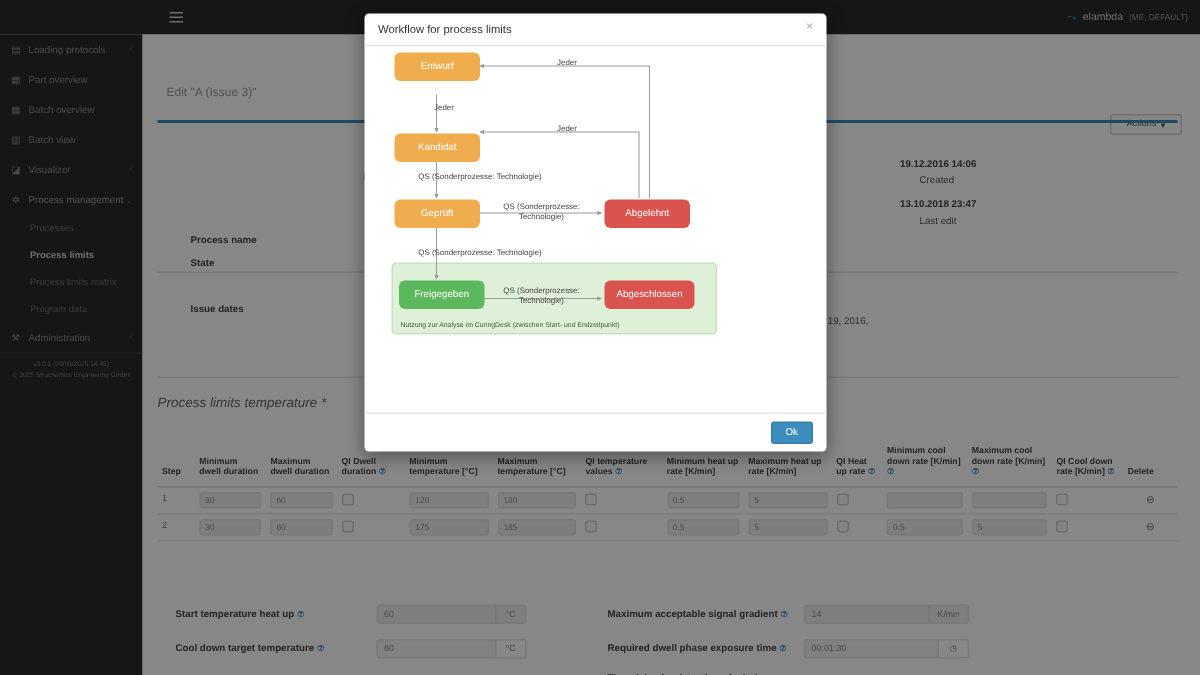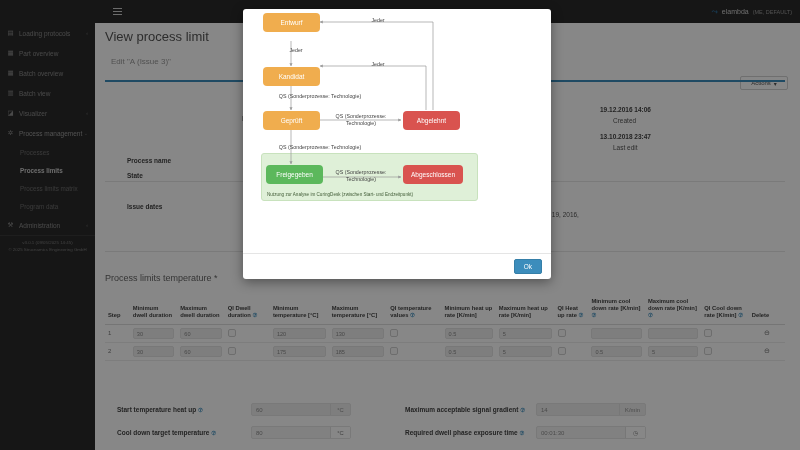--- a/index.html
+++ b/index.html
@@ -55,21 +55,21 @@
   .panel { position:absolute; left:10px; top:30px; width:680px; }
   .panel-head { font-size:8px; color:#999; padding:4px 6px; }
   .tabline { position:absolute; left:10px; top:57px; width:680px; height:2px; background:#3c8dbc; }
 
   .info-grid { position:absolute; left:10px; top:70px; width:680px; }
   .lbl { position:absolute; font-size:6.5px; font-weight:bold; color:#444; }
   .val { position:absolute; font-size:6.5px; color:#555; }
   .valb { position:absolute; font-size:6.5px; color:#444; font-weight:bold; }
   .hr { position:absolute; height:1px; background:#e6e6e6; }
 
-  .sec-title { position:absolute; left:10px; top:250px; font-size:9px; color:#666; }
+  .sec-title { position:absolute; left:10px; top:240px; font-size:9px; color:#666;font-style:italic; }
 
   
   table.plt { position:absolute; left:10px; top:272px; width:680px; border-collapse:collapse; }
   table.plt th { font-size:5.8px; color:#444; font-weight:bold; text-align:left;
                  vertical-align:bottom; padding:3px 3px 4px 3px; border-bottom:1px solid #dedede; line-height:1.25; }
   table.plt td { padding:3px; border-bottom:1px solid #ededed; vertical-align:middle; }
   .cellnum { font-size:6px; color:#777; }
   .inp { display:block; height:11px; background:#eeeeee; border:1px solid #e2e2e2; border-radius:2px;
          font-size:5.6px; color:#8a8a8a; padding:0 3px; line-height:11px; }
   .chk { width:8px; height:8px; border:1px solid #cfcfcf; background:#fafafa; border-radius:2px; display:block; }
@@ -178,21 +178,20 @@
       <span>Administration</span>
       <span class="si-caret">‹</span>
     </div>
     <div class="side-foot">
       <div>v3.0.1 (09/05/2025 14:45)</div>
       <div>© 2025 Strucnamics Engineering GmbH</div>
     </div>
   </div>
 
   <div class="content">
-    <div class="page-title">View process limit</div>
 
     <div class="actions-btn">
       <span>Actions</span>
       <span>▾</span>
     </div>
 
     <div class="panel">
       <div class="panel-head">Edit "A (Issue 3)"</div>
     </div>
     <div class="tabline"></div>
@@ -373,20 +372,24 @@
         <span class="flbl" style="left:300px; top:0; width:126px;">Time delay for detection of min./max temperature values during dwell phase</span>
 
       </div>
     </div>
   </div>
 </div>
 
 <div class="dim"></div>
 
 <div class="modal">
+  <div class="modal-head">
+    <span class="modal-title">Workflow for process limits</span>
+    <span class="modal-x">×</span>
+  </div>
 
   <div class="modal-body">
     <div class="wf">
 
       <div class="wf-zone" style="left:18px; top:144px; width:217px; height:48px;"></div>
       <div class="wf-note" style="left:24px; top:183px;">Nutzung zur Analyse im CuringDesk (zwischen Start- und Endzeitpunkt)</div>
 
       <svg class="wires" viewBox="0 0 308 244">
         <defs>
           <marker id="ah" markerWidth="5" markerHeight="5" refX="4" refY="2.2" orient="auto">

